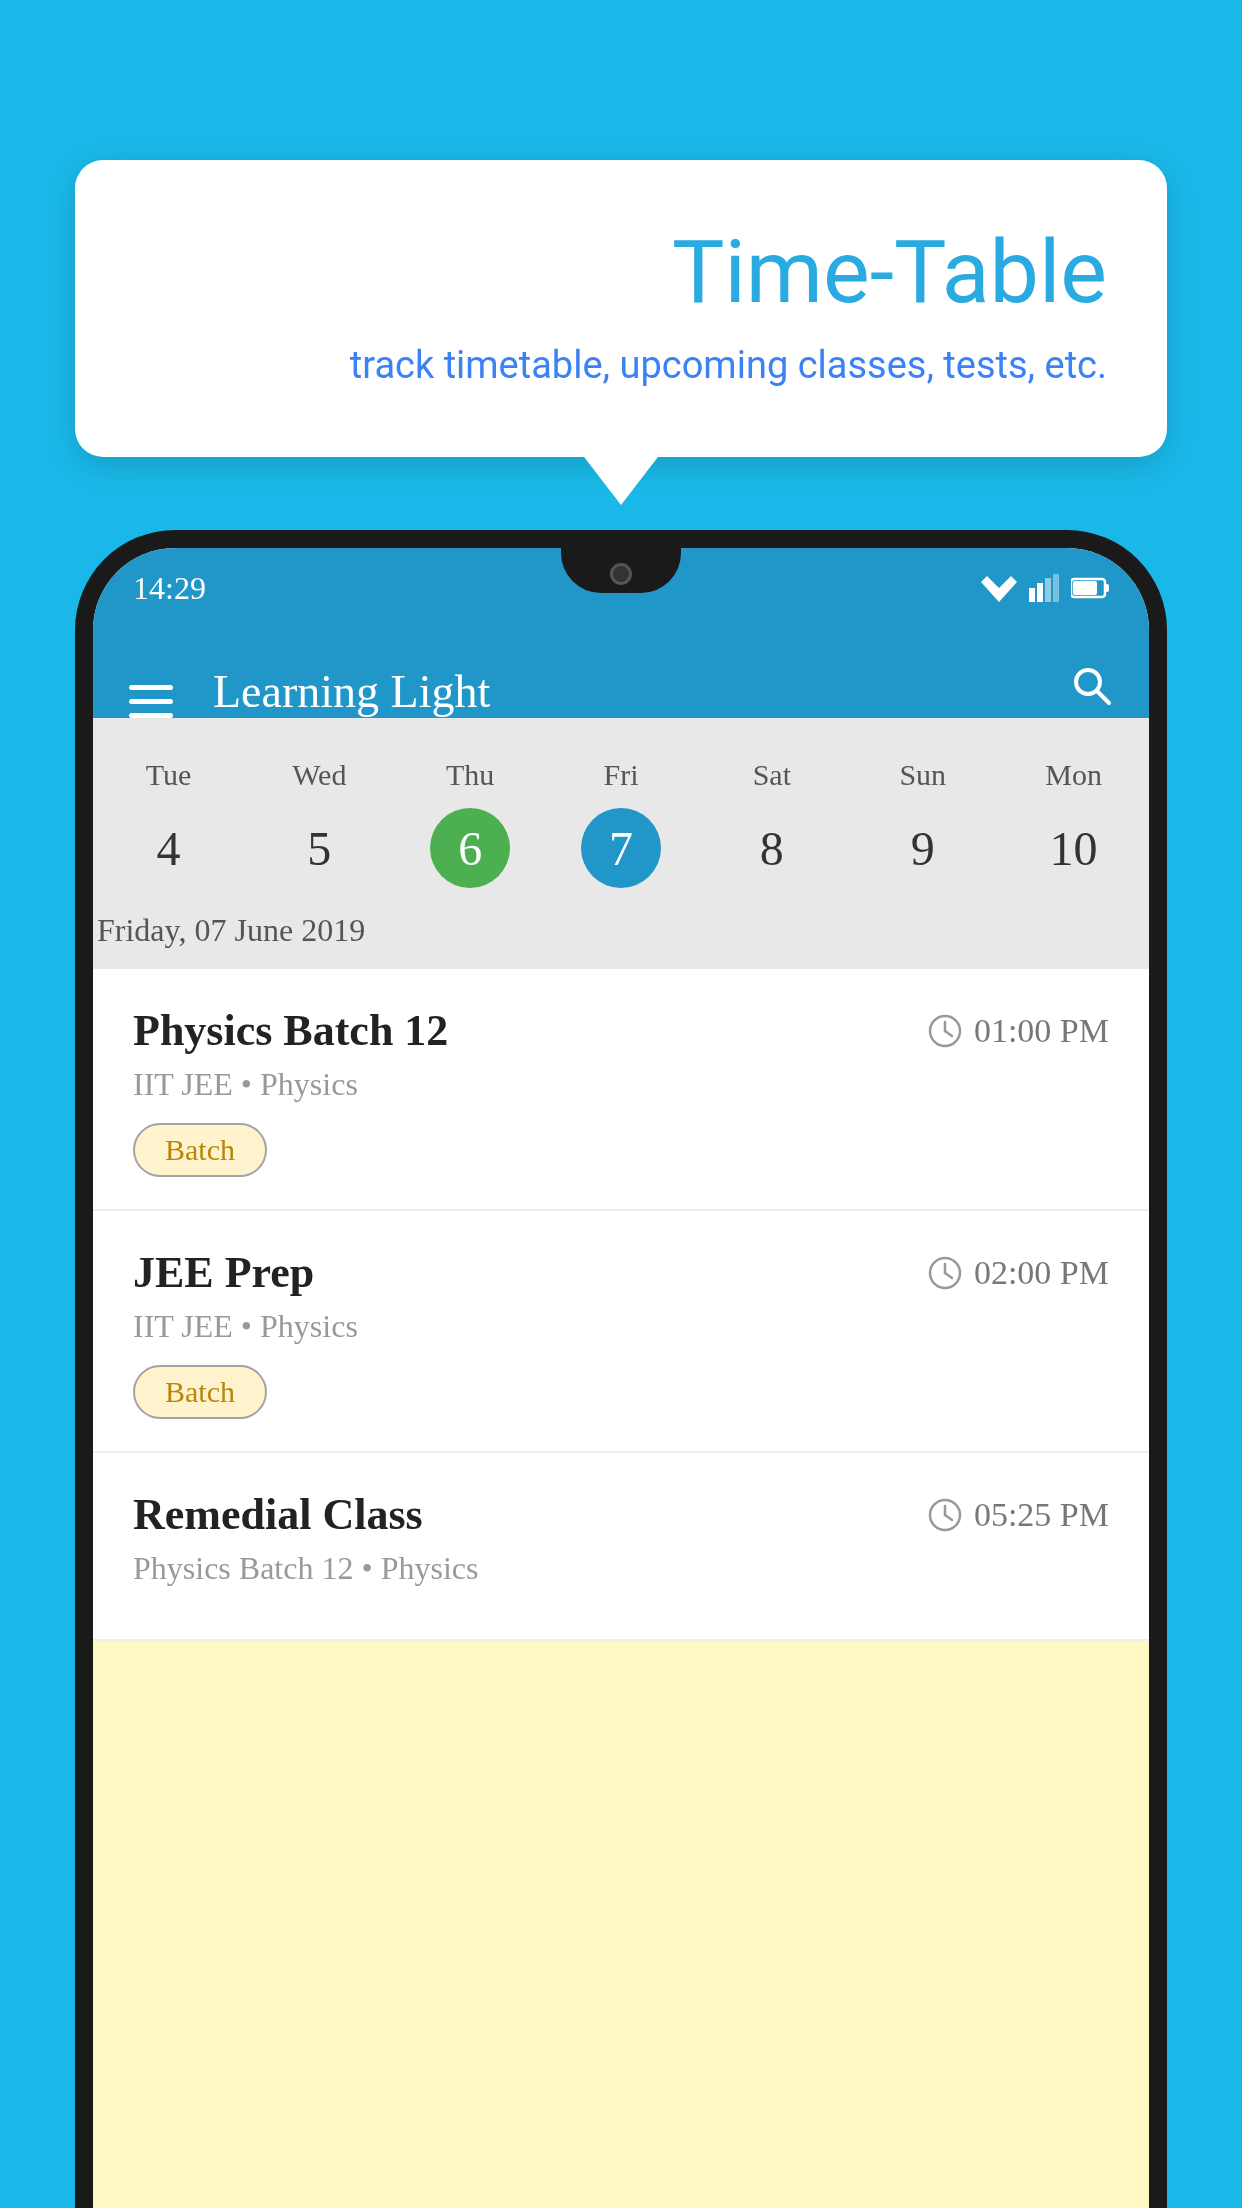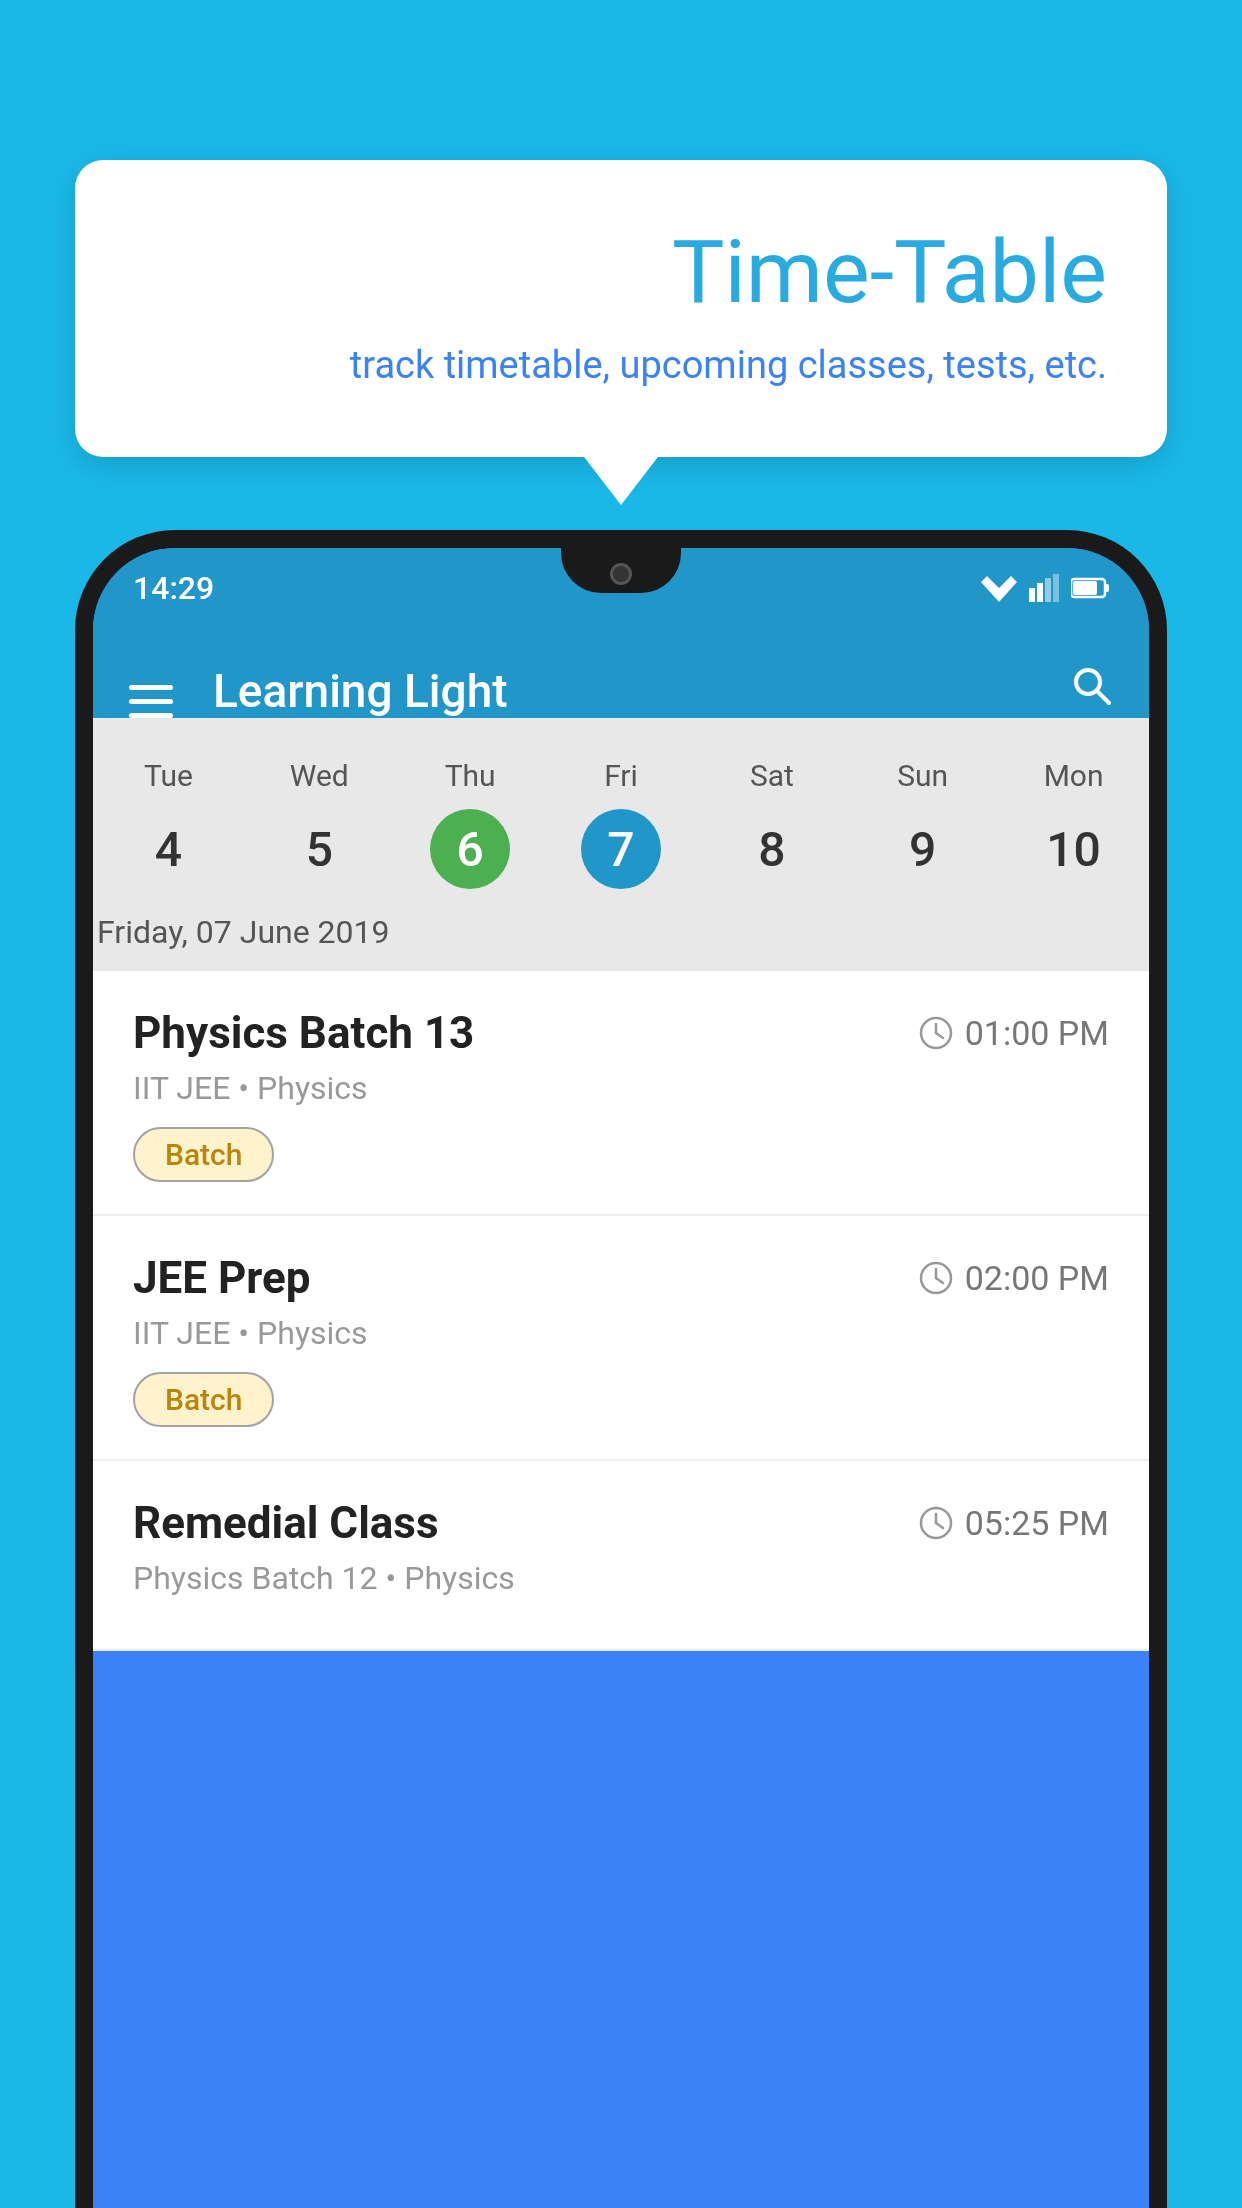--- a/index.html
+++ b/index.html
@@ -64,23 +64,24 @@
       border-radius: 100px 100px 0 0;
       overflow: hidden;
     }
 
     .phone-inner {
       position: absolute;
       top: 18px;
       left: 18px;
       right: 18px;
       bottom: 0;
-      background: #3b82f6;
+      background: #fef9c3;
       border-radius: 82px 82px 0 0;
       overflow: hidden;
+      font-family: Liberation Serif, serif;
     }
 
     
     .status-bar {
       background: #2196c8;
       height: 80px;
       display: flex;
       align-items: center;
       padding: 0 40px;
       position: relative;
@@ -355,21 +356,21 @@
           <div class="day-col">
             <div class="day-name">Mon</div>
             <div class="day-num">10</div>
           </div>
         </div>
       <div class="selected-date-label">Friday, 07 June 2019</div>
     </div>
 
     <div class="schedule-list" id="schedule-list">
         <div class="schedule-item"><div class="schedule-item-header">
-            <span class="schedule-title">Physics Batch 13</span>
+            <span class="schedule-title">Physics Batch 12</span>
             <div class="schedule-time">
               <svg width="34" height="34" viewBox="0 0 34 34">
                 <circle cx="17" cy="17" r="15" fill="none" stroke="#999" stroke-width="2.5"></circle>
                 <line x1="17" y1="8" x2="17" y2="17" stroke="#999" stroke-width="2.5" stroke-linecap="round"></line>
                 <line x1="17" y1="17" x2="24" y2="22" stroke="#999" stroke-width="2.5" stroke-linecap="round"></line>
               </svg>
               <span>01:00 PM</span>
             </div>
           </div><div class="schedule-subtitle">IIT JEE • Physics</div><span class="batch-badge">Batch</span></div>
         <div class="schedule-item"><div class="schedule-item-header">

